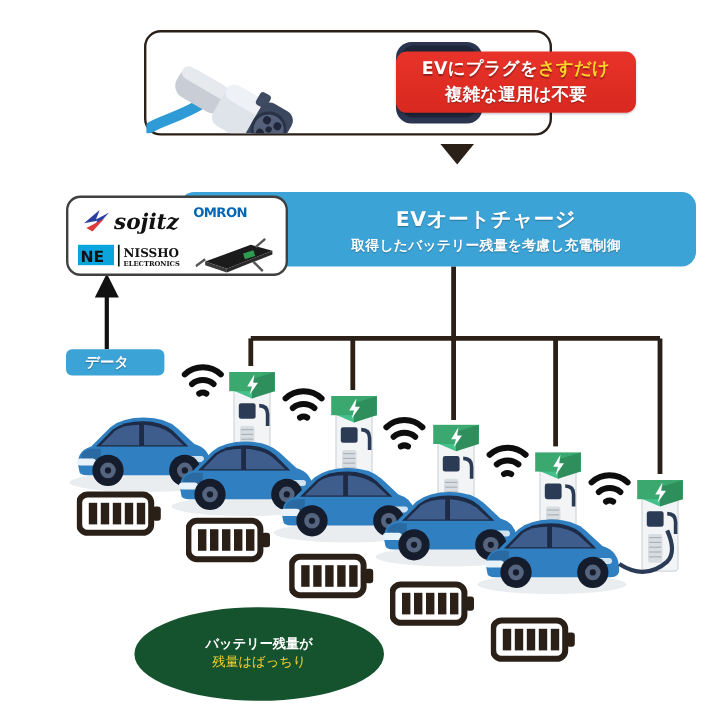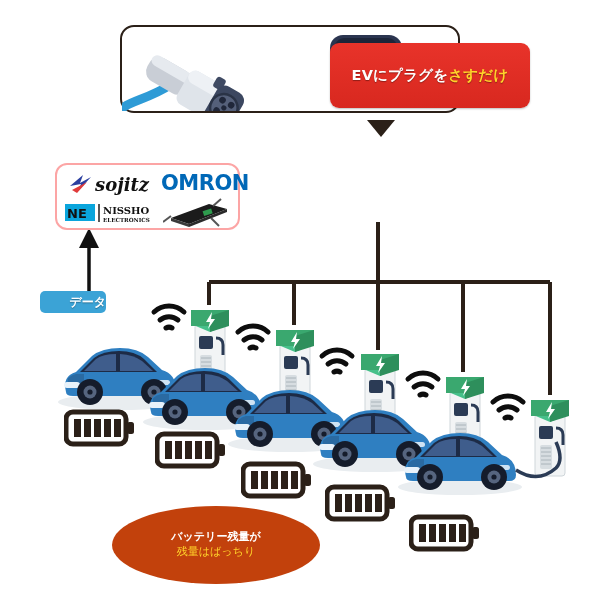--- a/index.html
+++ b/index.html
@@ -15,21 +15,21 @@
 
   
   .plug-panel{
     left:120px;top:25px;width:340px;height:88px;
     border:2px solid #2b2018;border-radius:14px;background:#ffffff;
     box-sizing:border-box;
   }
 
   
   .red-callout{
-    left:330px;top:43px;width:200px;height:65px;
+    left:330px;top:43px;width:200px;height:51px;
     background:linear-gradient(180deg,#e8332a 0%,#d8281f 100%);
     border-radius:9px;
     display:flex;flex-direction:column;align-items:center;justify-content:center;
     box-shadow:0 1px 2px rgba(0,0,0,.25);
   }
   .red-callout .ln{
     color:#ffffff;font-weight:bold;font-size:14.5px;letter-spacing:.2px;
     line-height:1.42;white-space:nowrap;
     text-shadow:0 1px 1px rgba(0,0,0,.35);
   }
@@ -55,43 +55,43 @@
   }
   .blue-bar .t2{
     color:#fff;font-weight:bold;font-size:11.5px;letter-spacing:.2px;
     margin-top:3px;white-space:nowrap;text-shadow:0 1px 1px rgba(0,0,0,.28);
     margin-left:80px;
   }
 
   
   .logo-card{
     left:55px;top:163px;width:185px;height:67px;
-    background:#fff;border:2px solid #fca5a5;border-radius:12px;
+    background:#fff;border:2px solid #404040;border-radius:12px;
     box-sizing:border-box;
   }
   .logo-sojitz{left:10px;top:7px;width:86px;height:24px;}
   .logo-omron{left:104px;top:6px;width:72px;height:22px;
-    color:#0068b7;font-weight:bold;font-size:21px;letter-spacing:-.5px;
+    color:#0068b7;font-weight:bold;font-size:11px;letter-spacing:-.5px;
     font-family:"DejaVu Sans",sans-serif;}
   .logo-nissho{left:8px;top:36px;width:92px;height:24px;}
   .device-img{left:106px;top:31px;width:70px;height:32px;}
 
   
   .data-chip{
-    left:40px;top:291px;width:66px;height:22px;
+    left:55px;top:291px;width:66px;height:22px;
     background:#3ba3d6;border-radius:5px;
-    display:flex;align-items:center;justify-content:flex-end;
+    display:flex;align-items:center;justify-content:flex-start;padding-left:16px;
   }
   .data-chip span{color:#fff;font-weight:bold;font-size:12px;
     text-shadow:0 1px 1px rgba(0,0,0,.3);}
 
   
   .oval{
     left:112px;top:506px;width:208px;height:78px;
-    background:#c2410c;border-radius:50%/50%;
+    background:#14532d;border-radius:50%/50%;
     display:flex;flex-direction:column;align-items:center;justify-content:center;
   }
   .oval .ol{color:#fff;font-weight:bold;font-size:11px;line-height:1.33;
     white-space:nowrap;}
   .oval .oy{color:#ffd32a;font-weight:normal;font-size:11px;line-height:1.33;}
 
   
   .battery{position:absolute;}
 </style>
 </head>
@@ -146,24 +146,29 @@
         <circle cx="41.5" cy="29" r="2.8" fill="#1b2234"></circle>
         <circle cx="32.5" cy="39" r="2.8" fill="#1b2234"></circle>
         <circle cx="41.5" cy="39" r="2.8" fill="#1b2234"></circle>
         <circle cx="37" cy="34" r="2.2" fill="#1b2234"></circle>
       </g>
     </svg>
   </div>
 
   <div class="abs red-callout">
     <div class="ln"><span>EVにプラグを</span><span class="hl">さすだけ</span></div>
+    <div class="ln">複雑な運用は不要</div>
   </div>
 
   <div class="abs tri-down"></div>
 
+  <div class="abs blue-bar">
+    <div class="t1">EVオートチャージ</div>
+    <div class="t2">取得したバッテリー残量を考慮し充電制御</div>
+  </div>
 
   <div class="abs logo-card">
     <svg class="abs logo-sojitz" viewBox="0 0 86 24">
       <path d="M3 14 L16 3 L13 11 L24 5 L11 19 L14 12 Z" fill="#2b3fa0"></path>
       <path d="M5 18 L20 10 L10 21 Z" fill="#e03a3a"></path>
       <text x="28" y="19" font-family="DejaVu Serif,serif" font-style="italic" font-weight="bold" font-size="18" fill="#111">sojitz</text>
     </svg>
     <div class="abs logo-omron">OMRON</div>
     <svg class="abs logo-nissho" viewBox="0 0 92 24">
       <rect x="0" y="3" width="30" height="17" fill="#0aa5dc"></rect>

